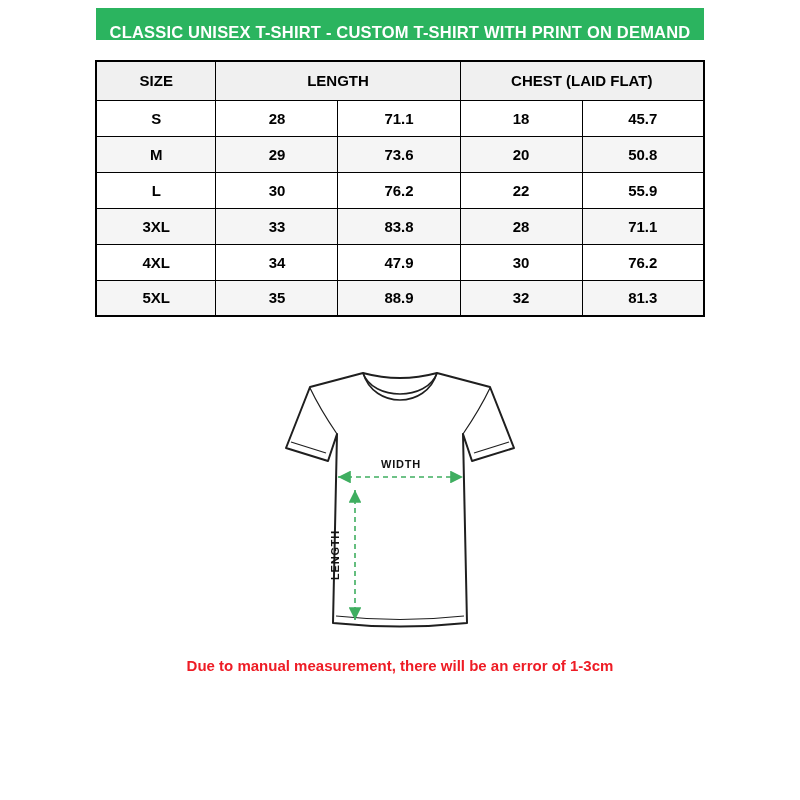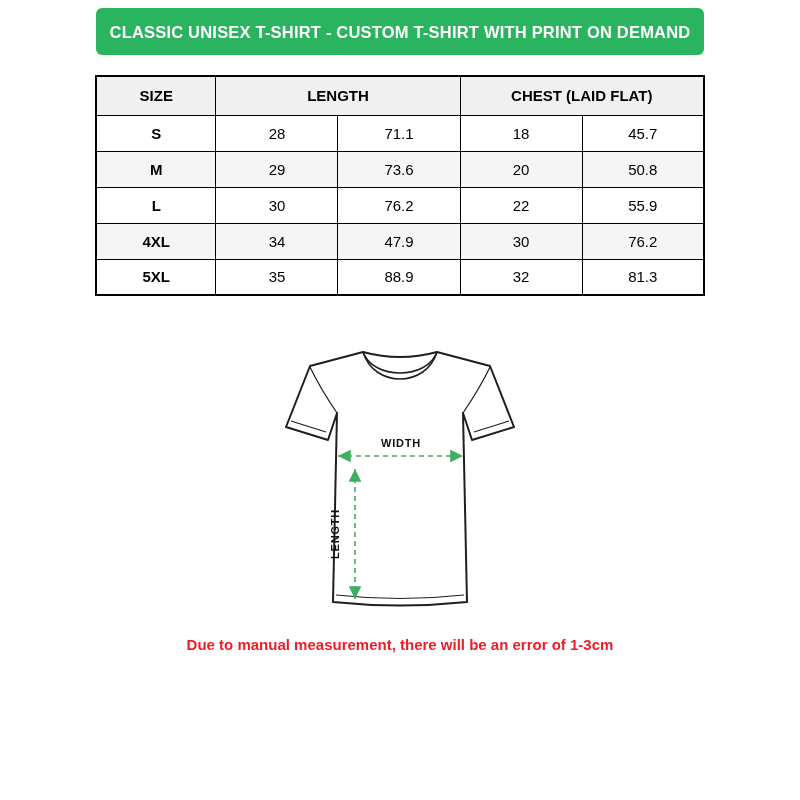--- a/index.html
+++ b/index.html
@@ -9,31 +9,30 @@
     height: 800px;
     background: #ffffff;
     font-family: "Liberation Sans", sans-serif;
     color: #000;
   }
   .page { width: 800px; height: 800px; overflow: hidden; }
 
   
   .banner {
     width: 608px;
-    height: 47px;
+    height: 32px;
     margin: 8px auto 0;
     background: #2bb45f;
     color: #ffffff;
     font-weight: bold;
     font-size: 16.5px;
     letter-spacing: 0.2px;
     text-align: center;
     line-height: 48px;
     white-space: nowrap;
-    border-radius: 6px;
   }
 
   
   table.size-chart {
     width: 608px;
     margin: 20px auto 0;
     border-collapse: collapse;
     border: 2px solid #000;
     table-layout: fixed;
   }
@@ -43,21 +42,21 @@
     vertical-align: middle;
     padding: 8px;
     font-size: 15px;
   }
   .size-chart thead th {
     height: 39px;
     background: #f0f0f0;
     font-weight: bold;
     font-size: 15px;
   }
-  .size-chart tbody td { height: 36px; font-weight: normal; }
+  .size-chart tbody td { height: 36px; font-weight: bold; }
   .size-chart tbody td.size-cell { font-weight: bold; }
   .size-chart tbody tr:nth-child(even) { background: #f5f5f5; }
   .col-size { width: 120px; }
   .col-val  { width: 122px; }
 
   
   .diagram-wrap {
     width: 300px;
     height: 300px;
     margin: 40px auto 0;
@@ -112,20 +111,27 @@
         <td>50.8</td>
       </tr>
       <tr>
         <td class="size-cell">L</td>
         <td>30</td>
         <td>76.2</td>
         <td>22</td>
         <td>55.9</td>
       </tr>
       <tr>
+        <td class="size-cell">3XL</td>
+        <td>33</td>
+        <td>83.8</td>
+        <td>28</td>
+        <td>71.1</td>
+      </tr>
+      <tr>
         <td class="size-cell">4XL</td>
         <td>34</td>
         <td>47.9</td>
         <td>30</td>
         <td>76.2</td>
       </tr>
       <tr>
         <td class="size-cell">5XL</td>
         <td>35</td>
         <td>88.9</td>

